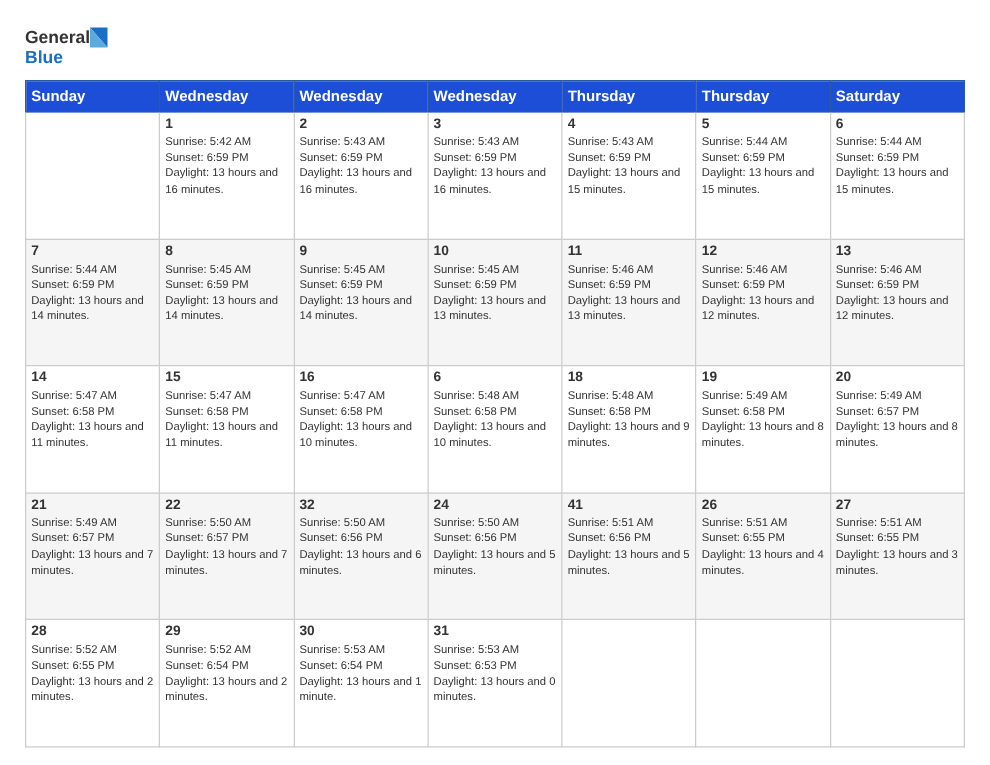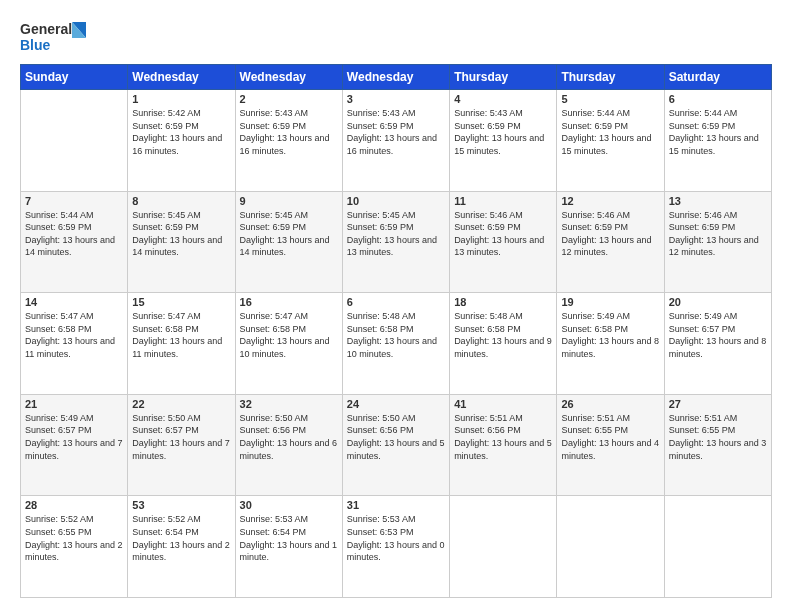--- a/index.html
+++ b/index.html
@@ -231,21 +231,21 @@
             <span class="day-number">27</span>
             <div class="day-info">Sunrise: 5:51 AM<br>Sunset: 6:55 PM<br>Daylight: 13 hours and 3 minutes.</div>
           </td>
         </tr>
         <tr>
           <td>
             <span class="day-number">28</span>
             <div class="day-info">Sunrise: 5:52 AM<br>Sunset: 6:55 PM<br>Daylight: 13 hours and 2 minutes.</div>
           </td>
           <td>
-            <span class="day-number">53</span>
+            <span class="day-number">29</span>
             <div class="day-info">Sunrise: 5:52 AM<br>Sunset: 6:54 PM<br>Daylight: 13 hours and 2 minutes.</div>
           </td>
           <td>
             <span class="day-number">30</span>
             <div class="day-info">Sunrise: 5:53 AM<br>Sunset: 6:54 PM<br>Daylight: 13 hours and 1 minute.</div>
           </td>
           <td>
             <span class="day-number">31</span>
             <div class="day-info">Sunrise: 5:53 AM<br>Sunset: 6:53 PM<br>Daylight: 13 hours and 0 minutes.</div>
           </td>

